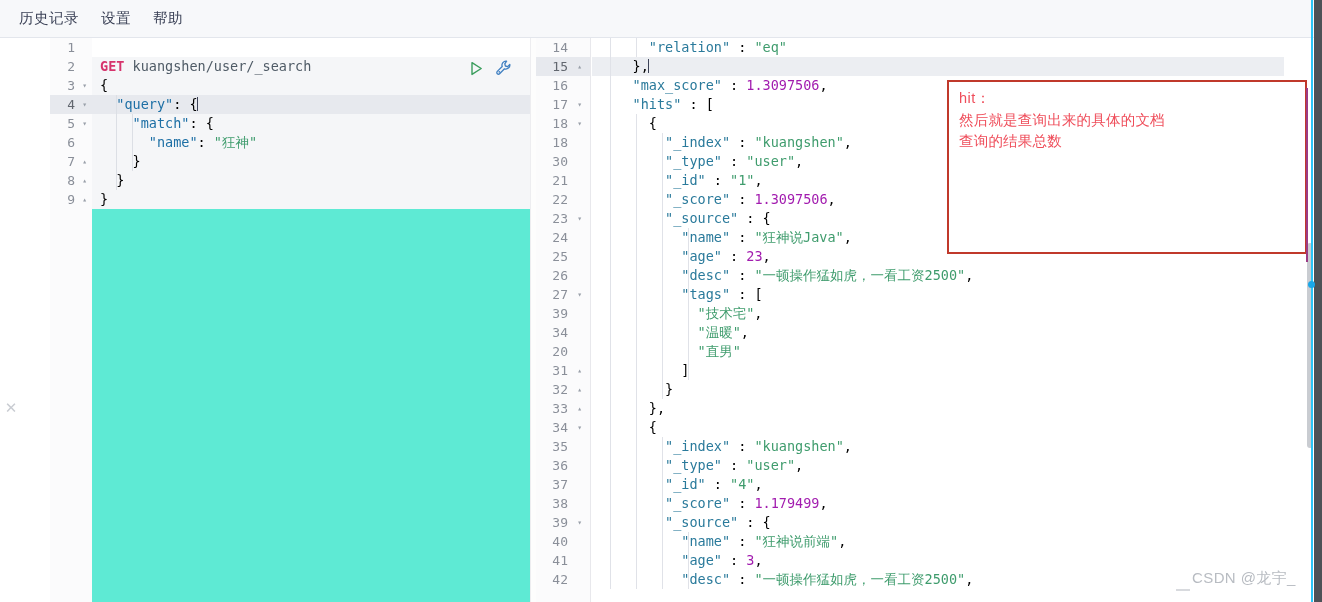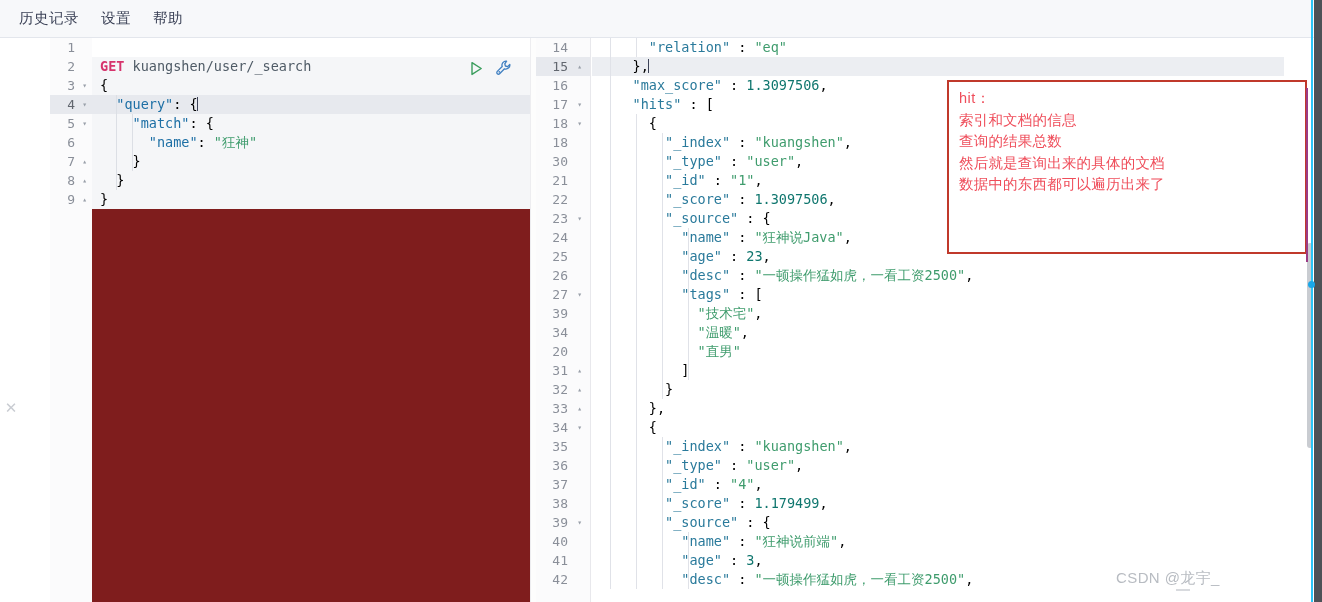--- a/index.html
+++ b/index.html
@@ -65,21 +65,21 @@
   }
   .pane-left  .fold{right:5px;}
   .pane-right .fold{right:8px;}
 
   .code{
     position:absolute;top:0;height:564px;
     font-family:"DejaVu Sans Mono","Liberation Mono",monospace;
     font-size:13.5px;
     white-space:pre;
   }
-  .pane-left  .code{left:42px;width:438px;background:#7f1d1d;}
+  .pane-left  .code{left:42px;width:438px;background:#5eead4;}
   .pane-right .code{left:56px;width:692px;background:#fff;}
 
   .cline{
     position:relative;height:19px;line-height:19px;
     padding-left:8px;box-sizing:border-box;white-space:pre;
   }
   .pane-left .cline{background:#f5f6f8;}
   .pane-left .cline.blank{background:#fff;}
   .pane-left .cline.act{background:#e7e9ee;}
   .pane-right .cline.act{background:#eceef2;}
@@ -104,21 +104,21 @@
   .pane-right .cline.r4 > .ig4{
     position:absolute;left:96px;top:0;height:19px;width:1px;background:#e0e2e8;
   }
 
   
   .tk-method{color:#d6336c;font-weight:600;}
   .tk-url{color:#4f5b66;}
   .tk-key{color:#1d6fa5;}
   .tk-key2{color:#2a7a9b;}
   .tk-str{color:#3f9c6d;}
-  .tk-num{color:#0f766e;}
+  .tk-num{color:#a21caf;}
 
   
   .caret{
     display:inline-block;width:1px;height:14px;background:#3c4257;
     vertical-align:-2px;margin-left:-1px;
   }
 
   
   .actions{position:absolute;left:418px;top:21px;display:flex;gap:10px;align-items:center;}
   .icon-play svg,.icon-wrench svg{display:block;}
@@ -168,21 +168,21 @@
     white-space:nowrap;letter-spacing:.2px;
   }
   .annot .ln.first{letter-spacing:.5px;}
   .annot-edge{
     position:absolute;left:1306px;top:88px;width:2px;height:174px;
     background:#9b3b86;z-index:41;
   }
 
   
   .watermark{
-    position:absolute;left:1116px;top:569px;
+    position:absolute;left:1192px;top:569px;
     font-size:15px;color:#b8bcc2;letter-spacing:.4px;
     font-family:"Liberation Sans","DejaVu Sans",sans-serif;
     z-index:45;white-space:nowrap;
   }
 
   
   .artifact{position:absolute;left:1176px;top:589px;width:14px;height:2px;background:#d8dade;}
 </style>
 </head>
 <body>
@@ -275,24 +275,22 @@
     </div>
 
   </div>
 
   <div class="resp-scroll">
     <div class="resp-thumb"></div>
   </div>
 
   <div class="annot">
     <div class="ln first">hit：</div>
-    <div class="ln">索引和文档的信息</div>
+    <div class="ln">然后就是查询出来的具体的文档</div>
     <div class="ln">查询的结果总数</div>
-    <div class="ln">然后就是查询出来的具体的文档</div>
-    <div class="ln">数据中的东西都可以遍历出来了</div>
   </div>
   <div class="annot-edge"></div>
 
   <div class="edge-right"></div>
   <div class="edge-cyan"></div>
   <div class="edge-dot"></div>
 
   <div class="watermark">CSDN @龙宇_</div>
   <div class="artifact"></div>
 

